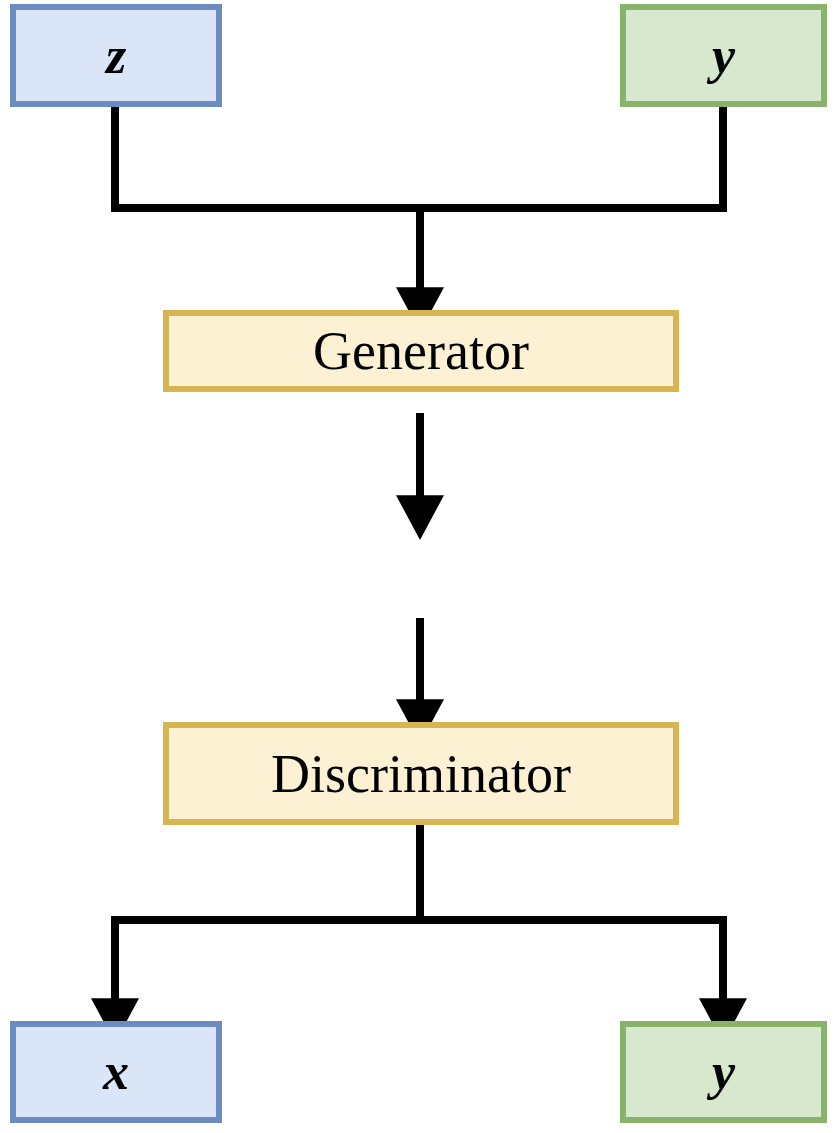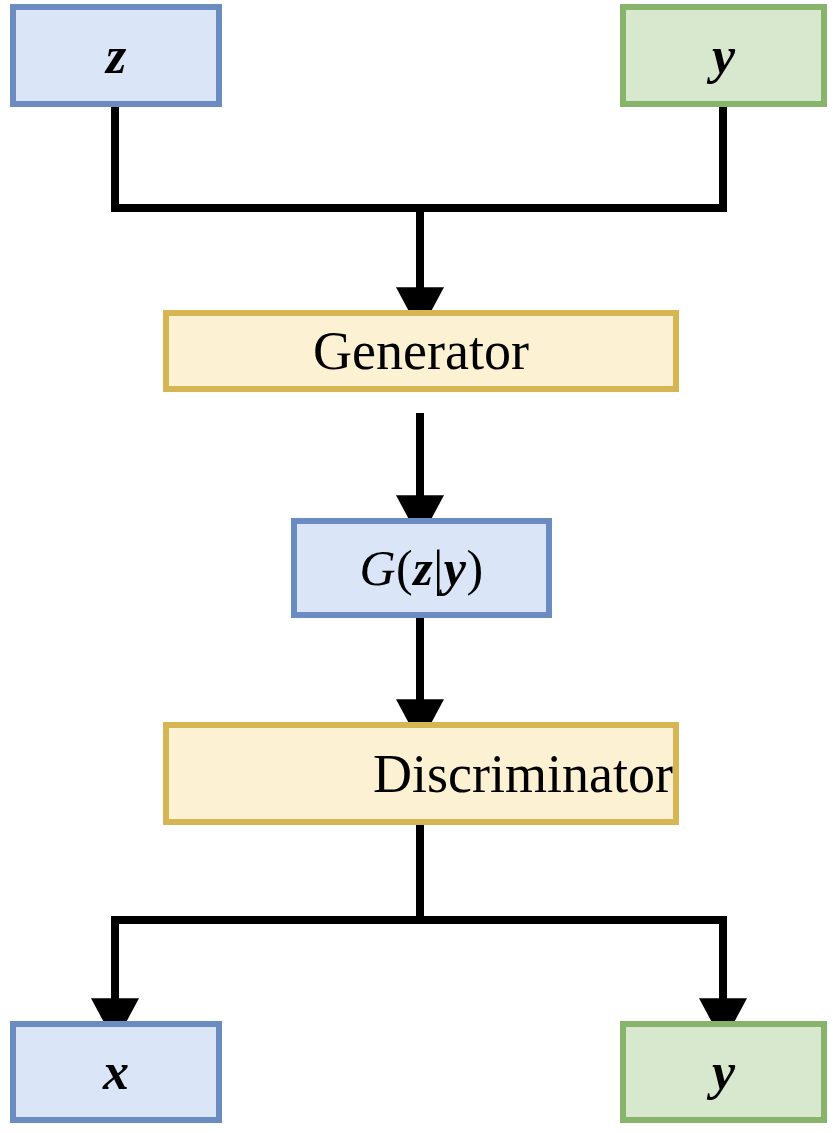--- a/index.html
+++ b/index.html
@@ -76,21 +76,21 @@
   
   .pal-blue  { border-color: #6a8cc0; background: #dae5f7; }
   .pal-green { border-color: #87b36b; background: #d8e8cf; }
   .pal-gold  { border-color: #d6b652; background: #fcf1d2; }
 
   
   #node-z             { left: 10px;  top: 4px;    width: 212px; height: 103px; }
   #node-y-top         { left: 620px; top: 4px;    width: 207px; height: 103px; }
   #node-generator     { left: 163px; top: 310px;  width: 516px; height: 82px; }
   #node-gzy           { left: 291px; top: 518px;  width: 261px; height: 100px; }
-  #node-discriminator { left: 163px; top: 722px;  width: 516px; height: 103px; justify-content: flex-end; }
+  #node-discriminator { left: 163px; top: 722px;  width: 516px; height: 103px; }
   #node-x             { left: 10px;  top: 1021px; width: 212px; height: 102px; }
   #node-y-bottom      { left: 620px; top: 1021px; width: 207px; height: 102px; }
 </style>
 </head>
 <body>
 
 <div id="diagram-root">
 
   <svg id="edge-layer" viewBox="0 0 836 1133" width="836" height="1133">
     <defs>
@@ -145,25 +145,20 @@
   </div>
 
   <div id="node-y-top" class="node var pal-green">
     <span class="node-label">y</span>
   </div>
 
   <div id="node-generator" class="node module pal-gold">
     <span class="node-label">Generator</span>
   </div>
 
-  <div id="node-gzy" class="node formula pal-blue">
-    <span class="node-label">
-      <span class="sym-g">G</span><span class="sym-paren">(</span><span class="sym-var">z</span><span class="sym-bar">|</span><span class="sym-var">y</span><span class="sym-paren">)</span>
-    </span>
-  </div>
 
   <div id="node-discriminator" class="node module pal-gold">
     <span class="node-label">Discriminator</span>
   </div>
 
   <div id="node-x" class="node var pal-blue">
     <span class="node-label">x</span>
   </div>
 
   <div id="node-y-bottom" class="node var pal-green">

